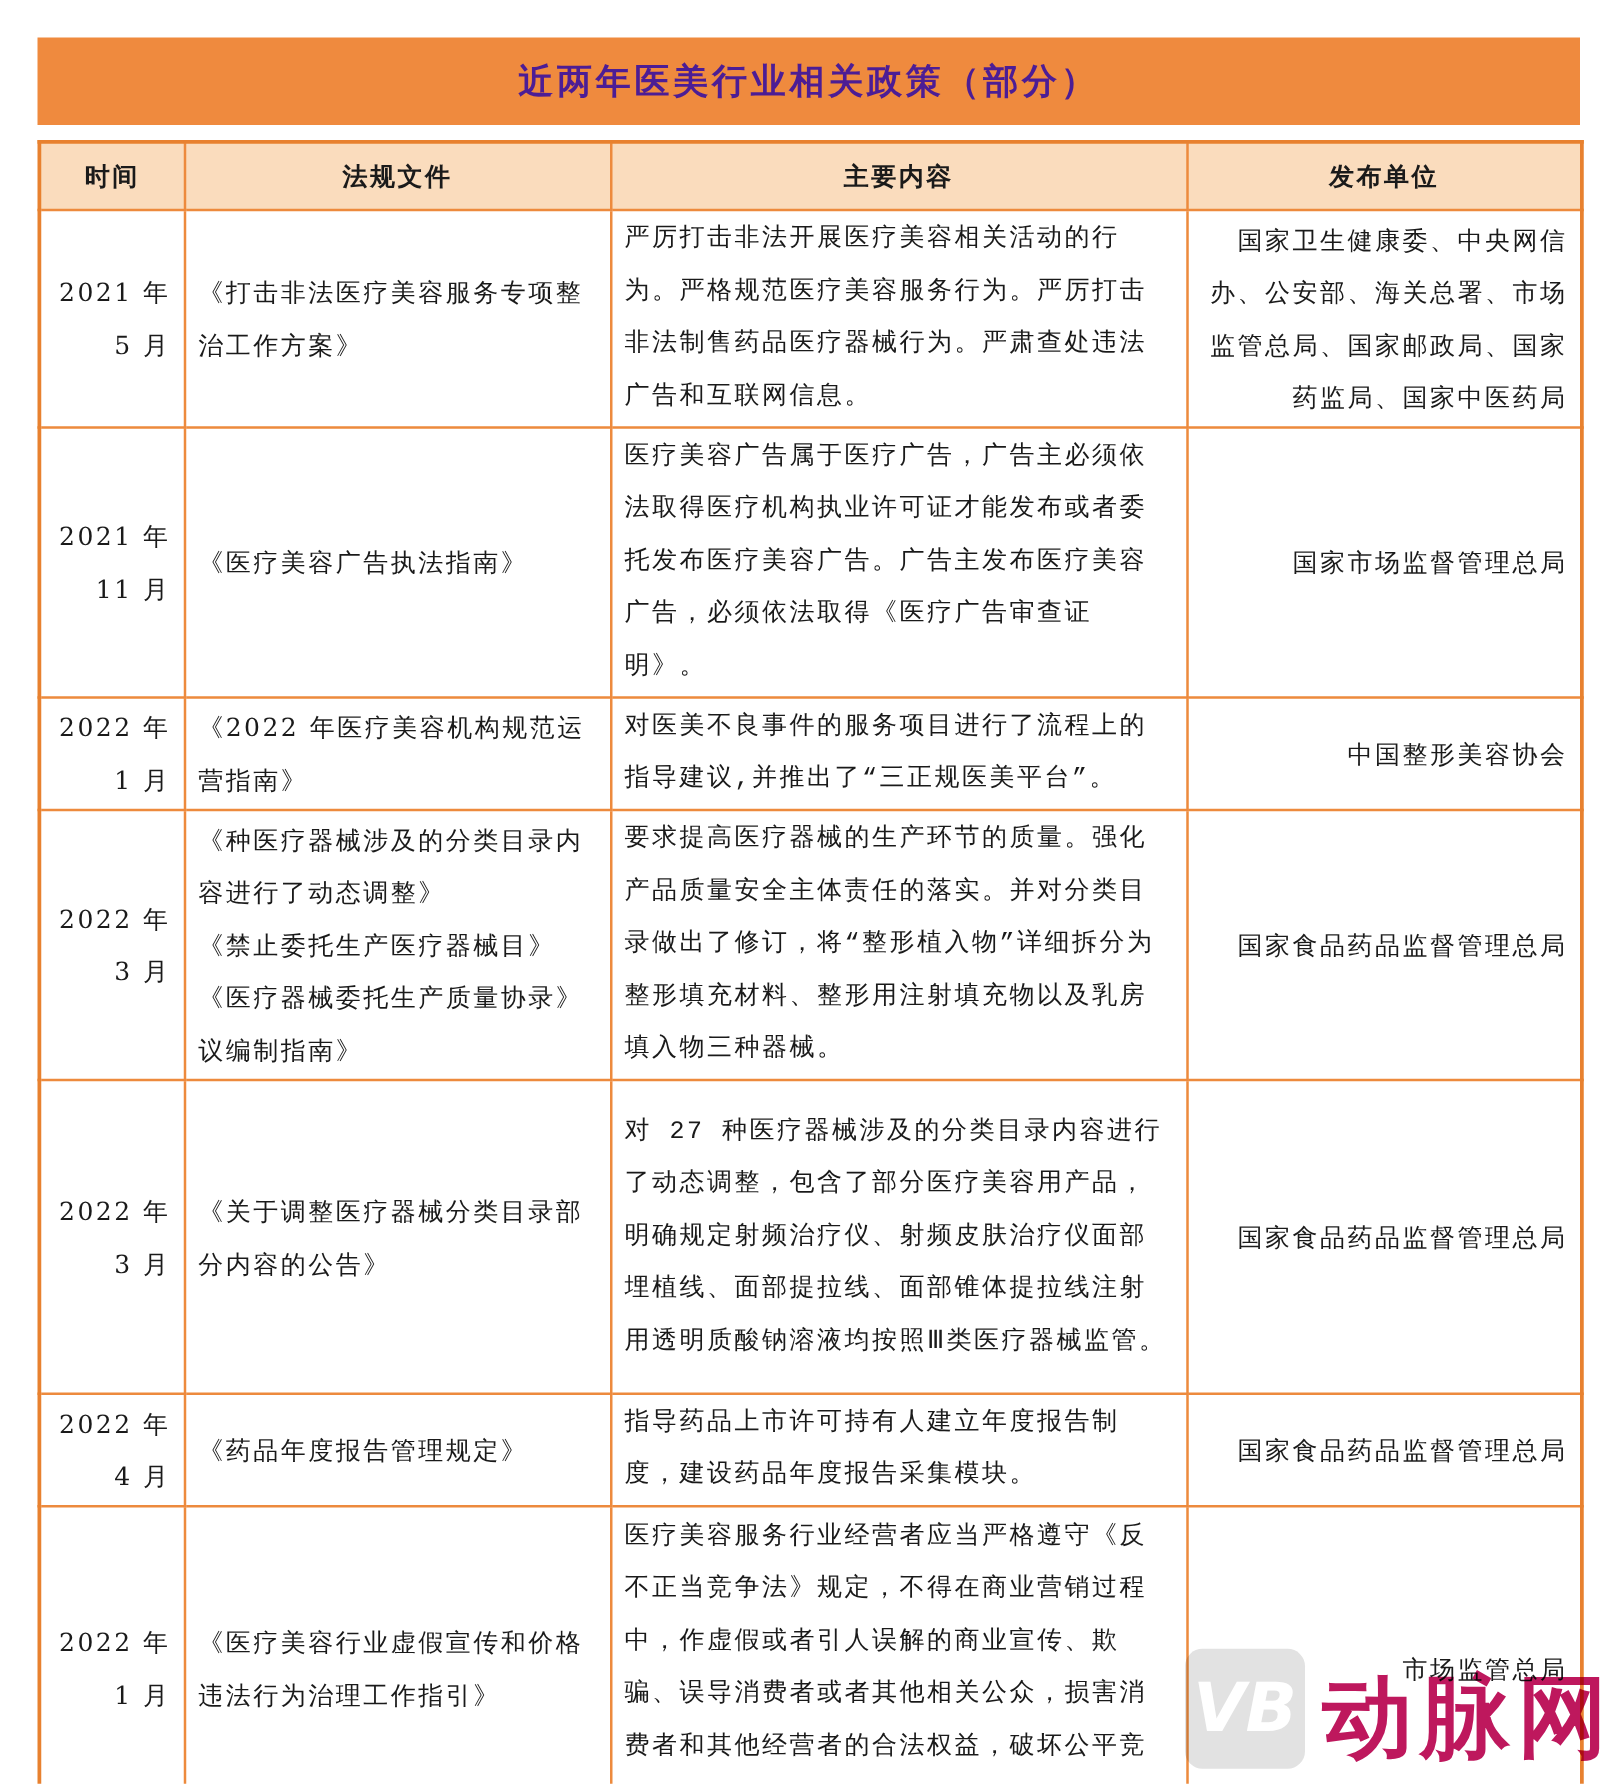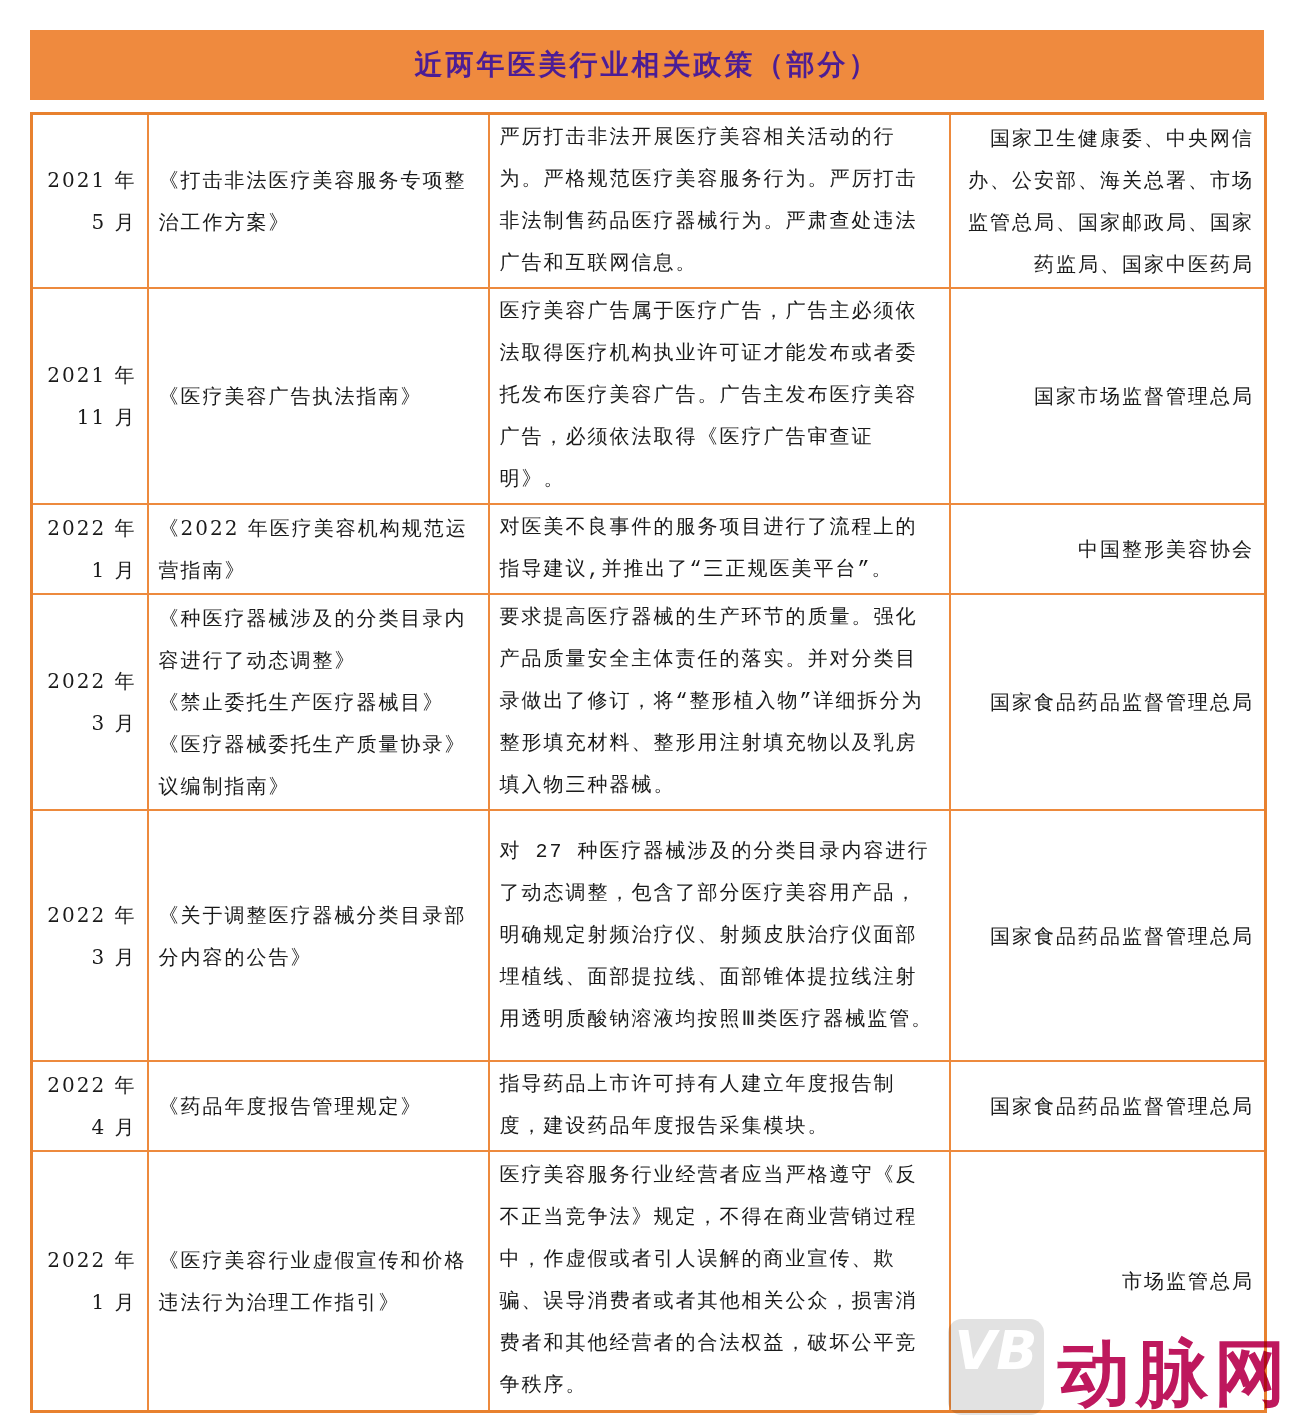--- a/index.html
+++ b/index.html
@@ -76,21 +76,21 @@
     right: 2px; bottom: 6px;
     display: flex; align-items: center;
     gap: 14px;
     mix-blend-mode: multiply;
     z-index: 5;
   }
   .wm-logo {
     width: 96px; height: 96px;
     background: #e2e2e2;
     border-radius: 14px;
-    display: flex; justify-content: center;
+    display: flex; align-items: center; justify-content: center;
   }
   .wm-logo span {
     color: #ffffff;
     font-family: "DejaVu Sans", "Liberation Sans", sans-serif;
     font-style: italic;
     font-weight: bold;
     font-size: 54px;
   }
   .wm-text {
     font-family: "DejaVu Sans", "Liberation Sans", sans-serif;
@@ -114,20 +114,26 @@
     <div class="band-gap"></div>
 
     <table class="policy">
       <colgroup>
         <col class="c-time">
           <col class="c-docs">
           <col class="c-content">
           <col class="c-issuer">
       </colgroup>
       <tbody>
+        <tr class="header-row">
+          <th>时间</th>
+          <th>法规文件</th>
+          <th>主要内容</th>
+          <th>发布单位</th>
+        </tr>
 
         <tr class="r1">
           <td class="time-cell">
             <div>2021 年</div>
             <div>5 月</div>
           </td>
           <td class="docs-cell">
             <div>《打击非法医疗美容服务专项整治工作方案》</div>
           </td>
           <td class="content-cell">严厉打击非法开展医疗美容相关活动的行为。严格规范医疗美容服务行为。严厉打击非法制售药品医疗器械行为。严肃查处违法广告和互联网信息。</td>

